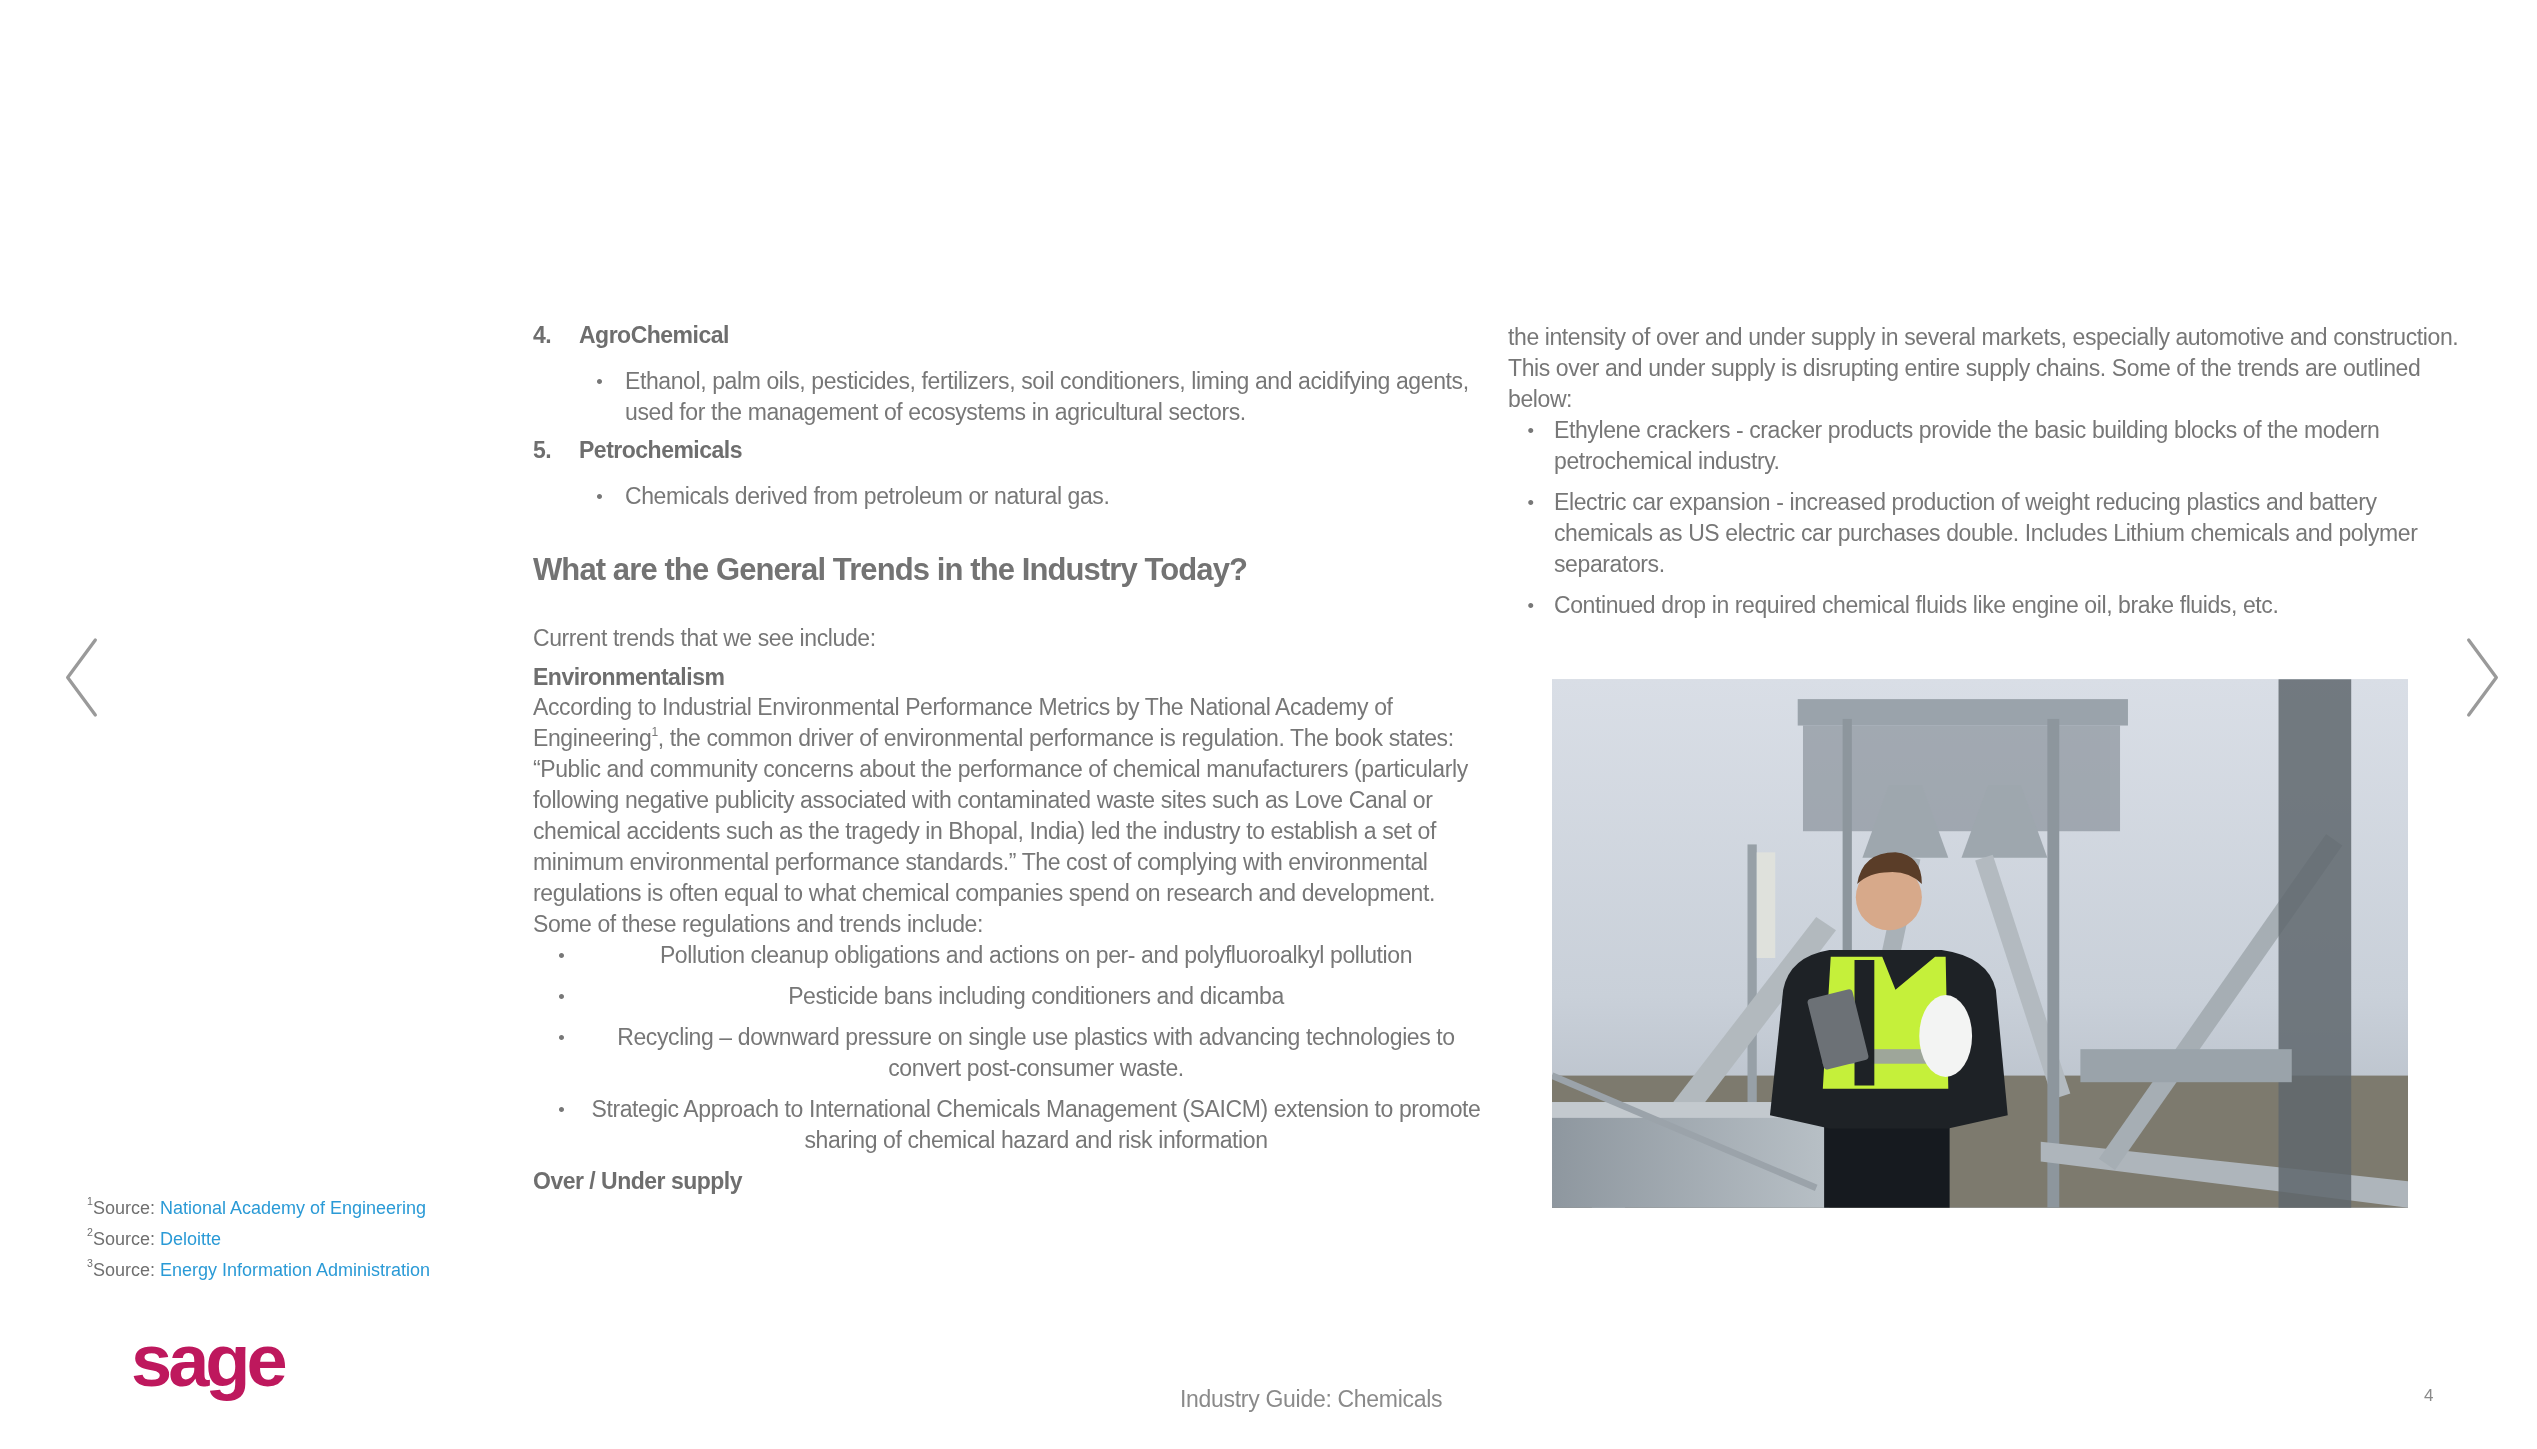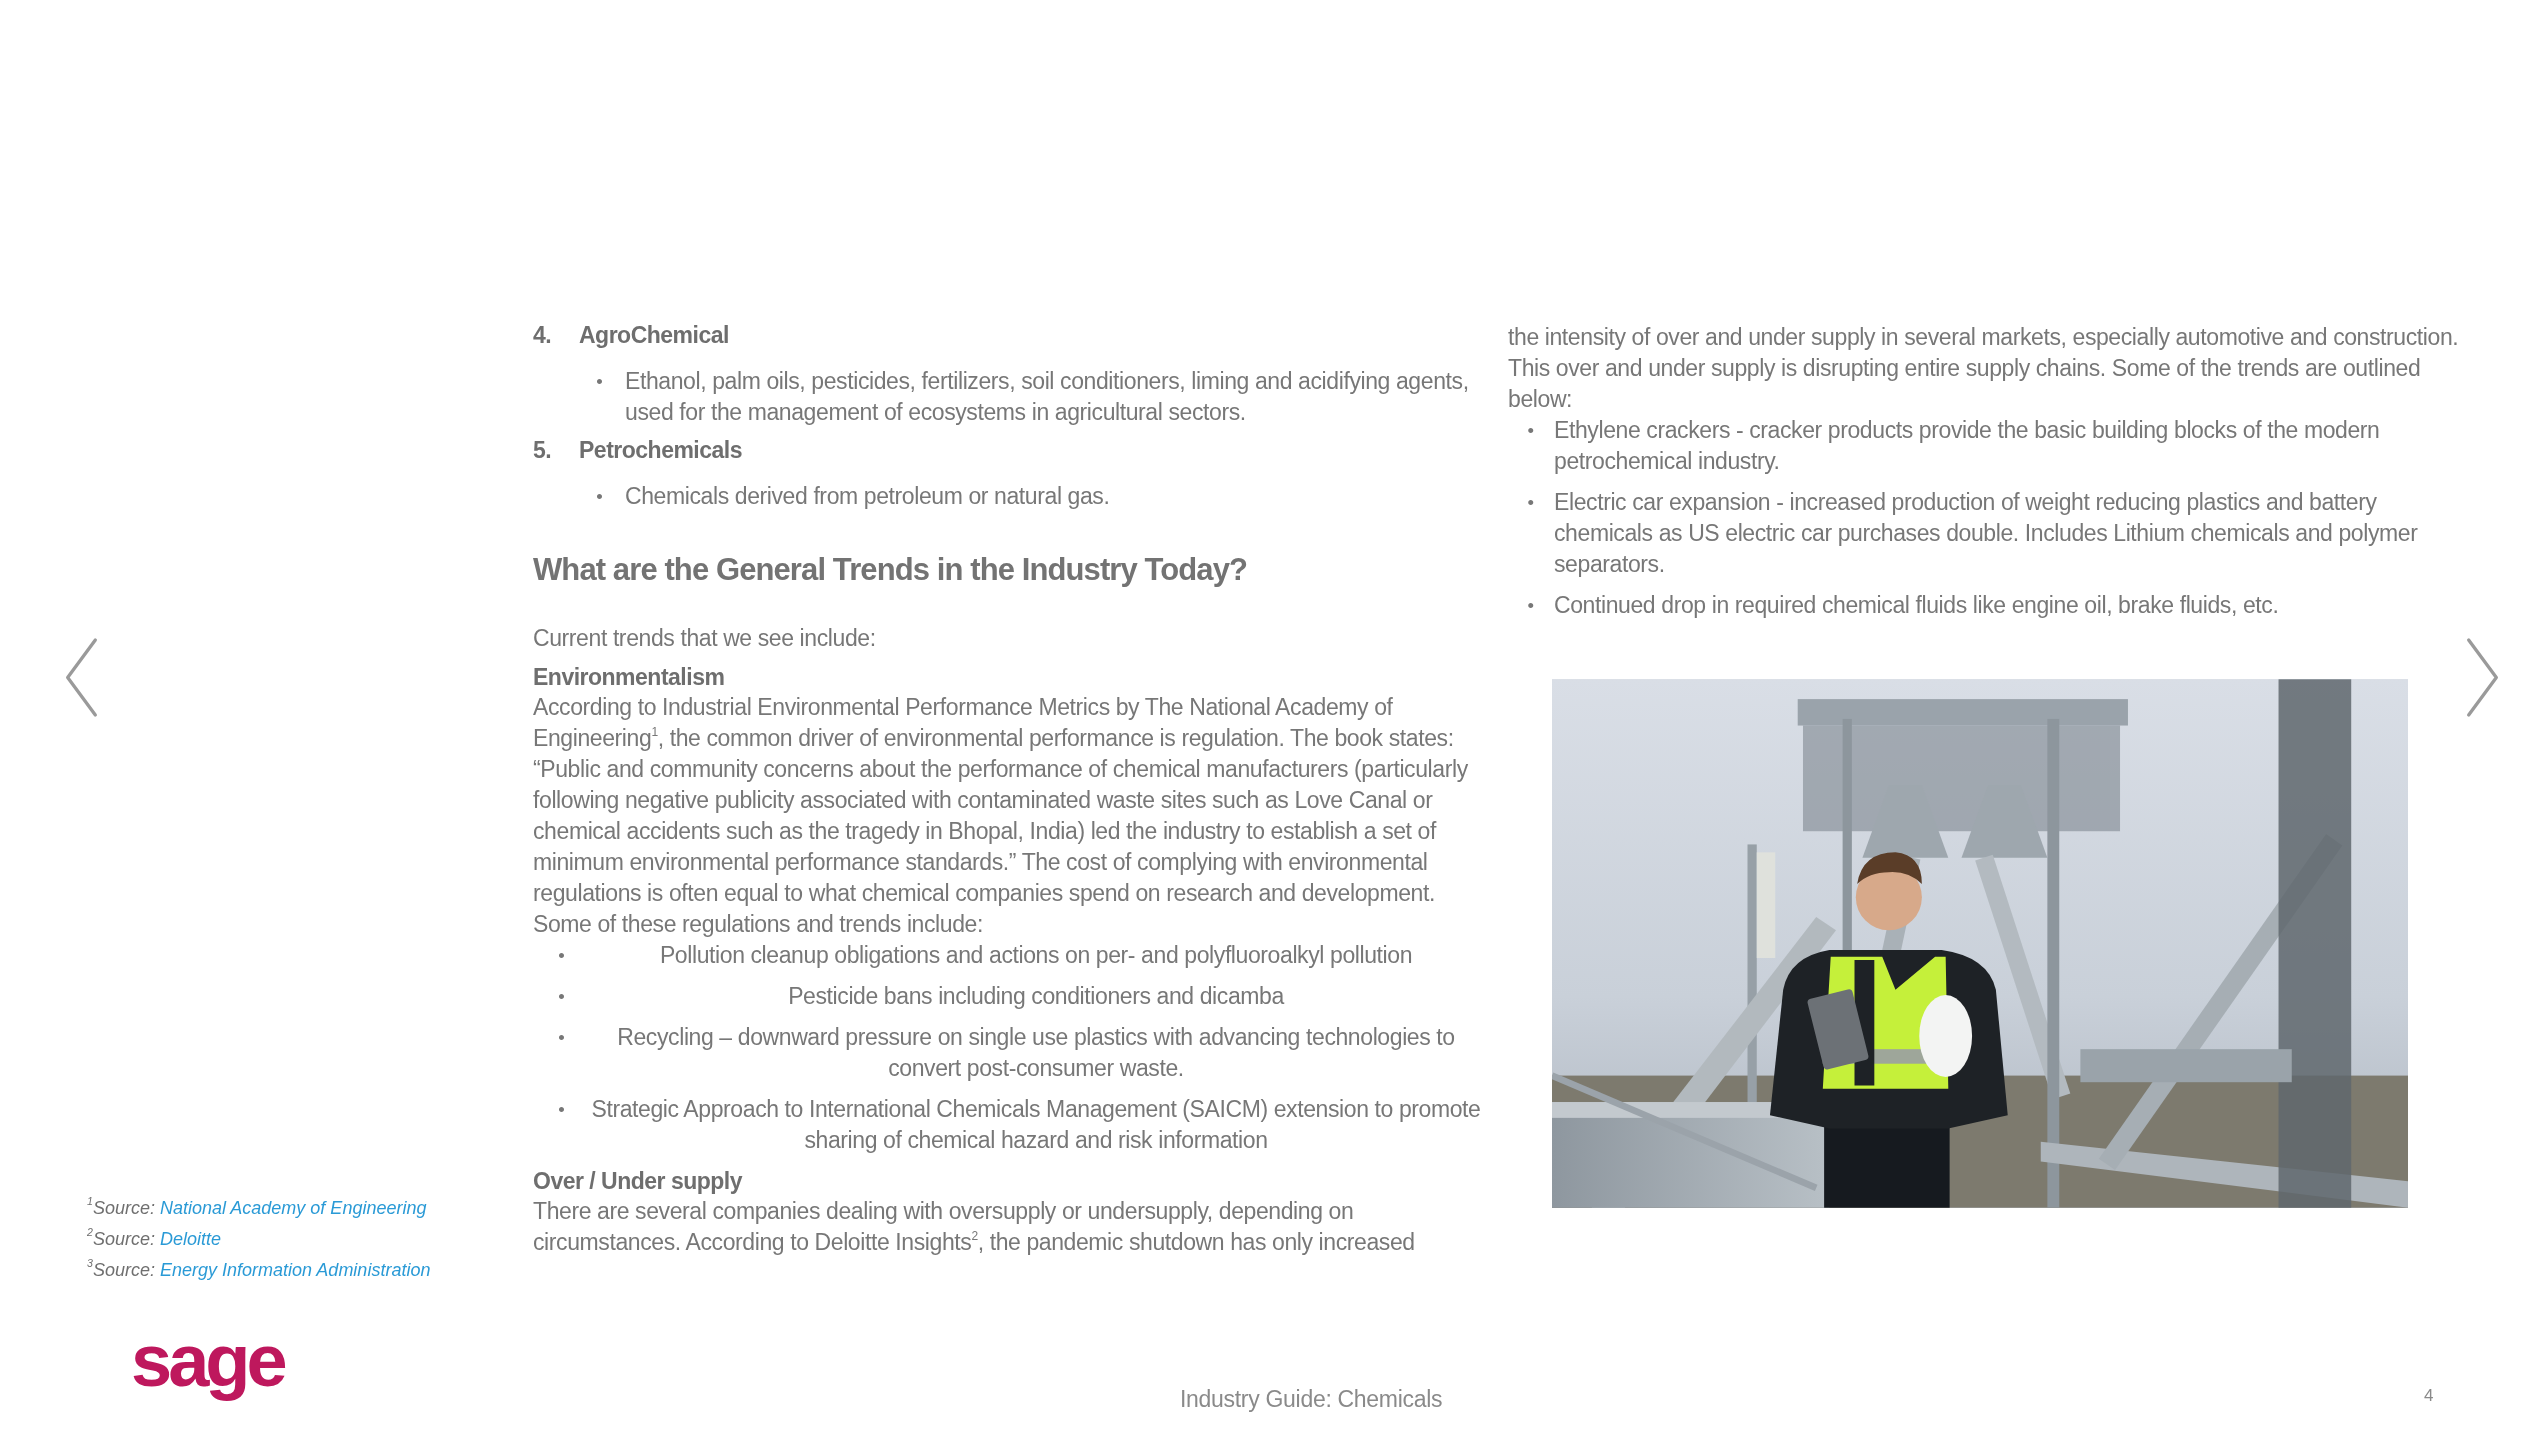--- a/index.html
+++ b/index.html
@@ -40,21 +40,21 @@
     sup { font-size: 12px; line-height: 0; position: relative; top: -1.3px; vertical-align: super; }
 
     
     #photo { left: 1552px; top: 679px; width: 856px; height: 529px; overflow: hidden; background: #dfe3e8; }
 
     
     #nav-prev { left: 61px; top: 636px; width: 41px; height: 83px; cursor: pointer; }
     #nav-next { left: 2462px; top: 636px; width: 41px; height: 83px; cursor: pointer; }
 
     
-    #footnotes { left: 87px; top: 1193px; font-size: 18px; line-height: 31px; color: #6f6f6f; font-style: italic; }
+    #footnotes { left: 87px; top: 1193px; font-size: 18px; line-height: 31px; color: #6f6f6f; }
     #footnotes .fn sup { font-size: 10.6px; top: -2px; }
     #footnotes a { color: #2a9ad6; text-decoration: none; }
 
     
     #logo { left: 131px; top: 1324px; font-size: 74px; font-weight: bold; color: #be185d; letter-spacing: -4px; line-height: 73px; }
 
     
     #footer-title { left: 1180px; top: 1386px; font-size: 23px; color: #8a8a8a; letter-spacing: -0.3px; }
     #page-num { left: 2424px; top: 1386px; font-size: 17px; color: #8a8a8a; }
   </style>
@@ -101,23 +101,20 @@
       <span class="dot">•</span>
       <span class="txt">Recycling – downward pressure on single use plastics with advancing technologies to convert post-consumer waste.</span>
     </div>
     <div class="bullet body-text">
       <span class="dot">•</span>
       <span class="txt">Strategic Approach to International Chemicals Management (SAICM) extension to promote sharing of chemical hazard and risk information</span>
     </div>
   </div>
 
   <div class="over-head bold-head">Over / Under supply</div>
-  <div class="body-text">
-    <span>There are several companies dealing with oversupply or undersupply, depending on circumstances. According to Deloitte Insights</span><sup>2</sup><span>, the pandemic shutdown has only increased</span>
-  </div>
 </div>
 
 <div id="col-right" class="abs">
   <div class="body-text">the intensity of over and under supply in several markets, especially automotive and construction. This over and under supply is disrupting entire supply chains. Some of the trends are outlined below:</div>
   <div>
     <div class="r-bullet body-text">
       <span class="dot">•</span>
       <span class="txt">Ethylene crackers - cracker products provide the basic building blocks of the modern petrochemical industry.</span>
     </div>
     <div class="r-bullet body-text">

